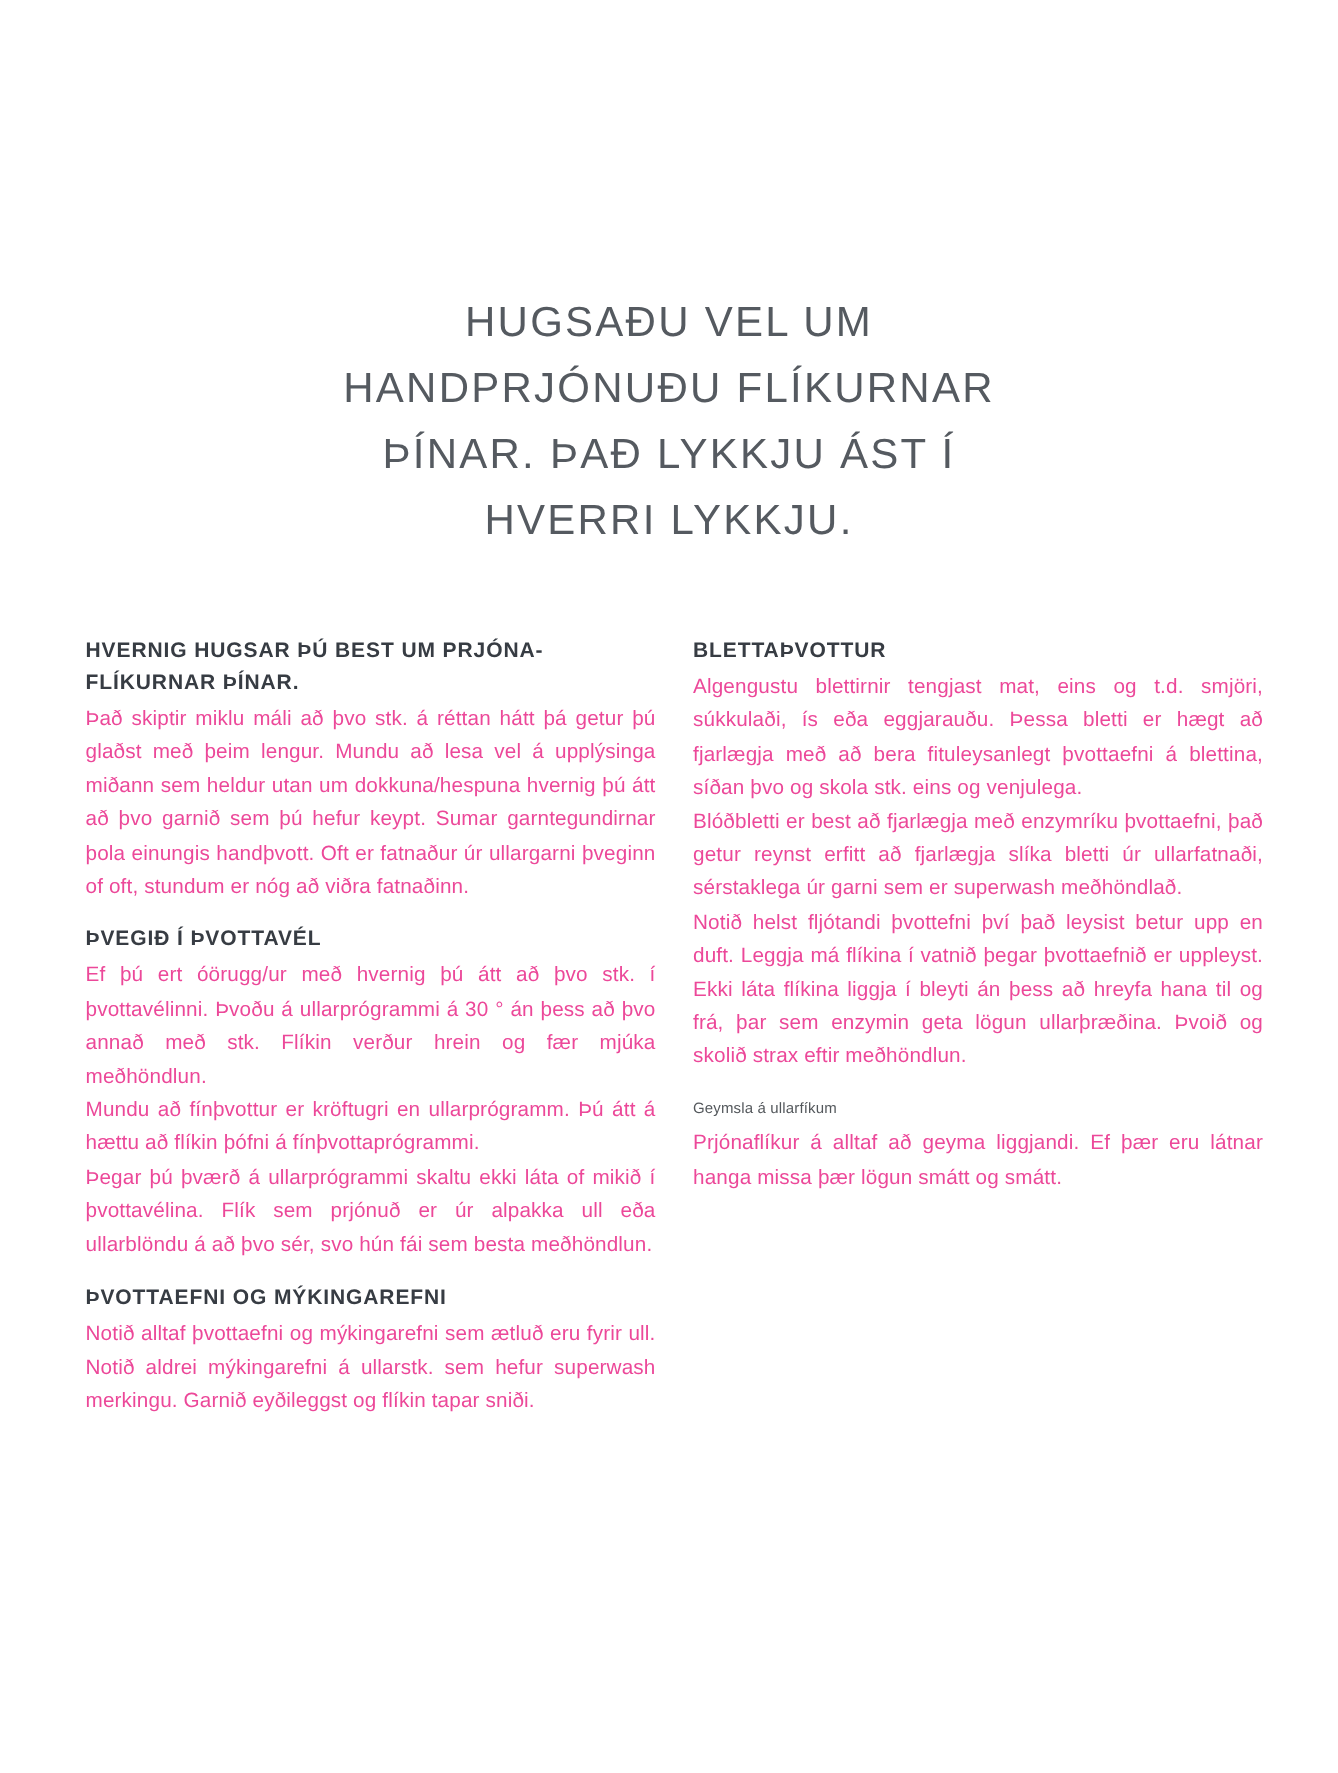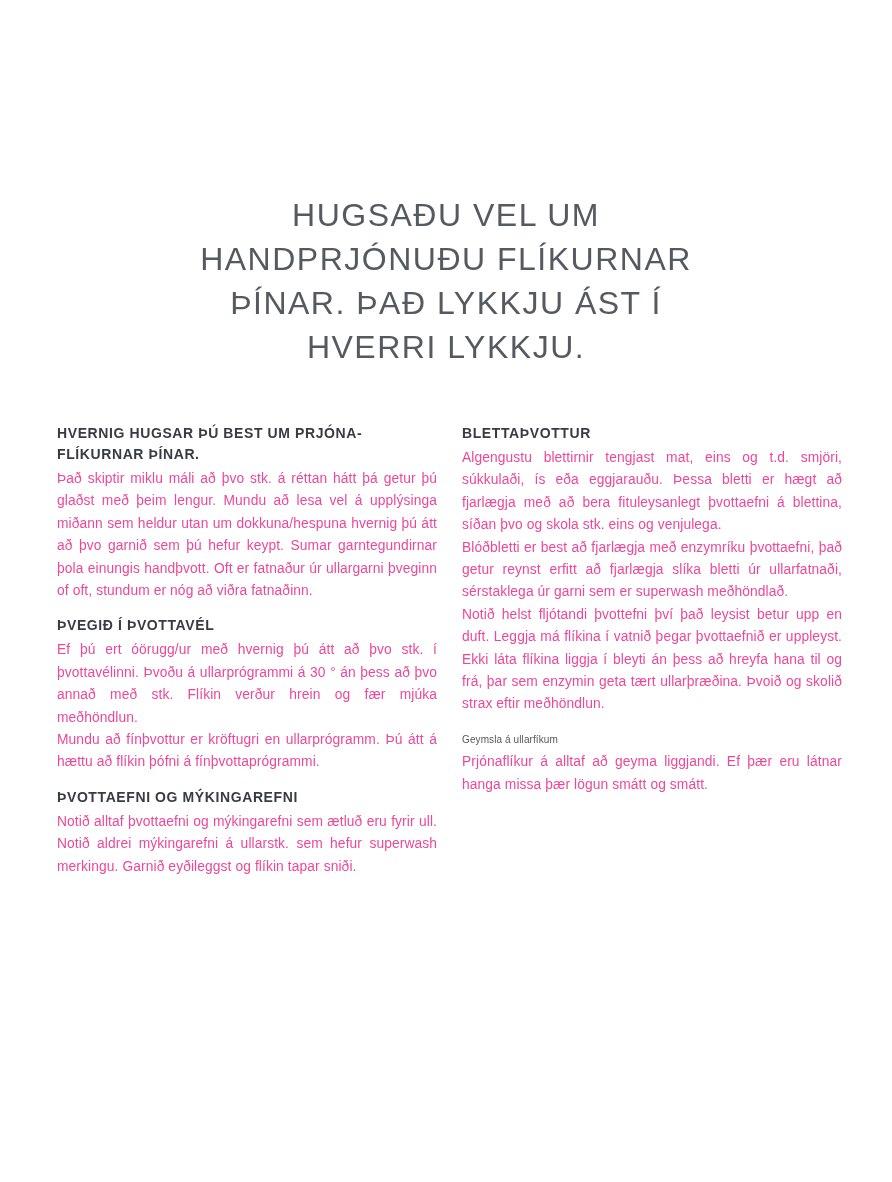--- a/index.html
+++ b/index.html
@@ -13,21 +13,21 @@
   .page {
     position: relative;
     width: 892px;
     height: 1182px;
     background: #ffffff;
   }
   .main-title {
     margin-top: 193px;
     text-align: center;
     color: #555a60;
-    font-size: 32px;
+    font-size: 28px;
     font-weight: 400;
     letter-spacing: 1.5px;
     line-height: 44px;
   }
   .columns {
     display: flex;
     margin-top: 54px;
     padding-left: 57px;
     padding-right: 50px;
     gap: 25px;
@@ -80,36 +80,37 @@
 
       <div class="section">
         <div class="section-heading">HVERNIG HUGSAR ÞÚ BEST UM PRJÓNA-FLÍKURNAR ÞÍNAR.</div>
         <p class="para">Það skiptir miklu máli að þvo stk. á réttan hátt þá getur þú glaðst með þeim lengur. Mundu að lesa vel á upplýsinga miðann sem heldur utan um dokkuna/hespuna hvernig þú átt að þvo garnið sem þú hefur keypt. Sumar garntegundirnar þola einungis handþvott. Oft er fatnaður úr ullargarni þveginn of oft, stundum er nóg að viðra fatnaðinn.</p>
       </div>
 
       <div class="section">
         <div class="section-heading">ÞVEGIÐ Í ÞVOTTAVÉL</div>
         <p class="para">Ef þú ert óörugg/ur með hvernig þú átt að þvo stk. í þvottavélinni. Þvoðu á ullarprógrammi á 30 ° án þess að þvo annað með stk. Flíkin verður hrein og fær mjúka meðhöndlun.</p>
         <p class="para">Mundu að fínþvottur er kröftugri en ullarprógramm. Þú átt á hættu að flíkin þófni á fínþvottaprógrammi.</p>
+        <p class="para">Þegar þú þværð á ullarprógrammi skaltu ekki láta of mikið í þvottavélina. Flík sem prjónuð er úr alpakka ull eða ullarblöndu á að þvo sér, svo hún fái sem besta meðhöndlun.</p>
       </div>
 
       <div class="section">
         <div class="section-heading">ÞVOTTAEFNI OG MÝKINGAREFNI</div>
         <p class="para">Notið alltaf þvottaefni og mýkingarefni sem ætluð eru fyrir ull. Notið aldrei mýkingarefni á ullarstk. sem hefur superwash merkingu. Garnið eyðileggst og flíkin tapar sniði.</p>
       </div>
 
     </div>
 
     <div class="col">
 
       <div class="section">
         <div class="section-heading">BLETTAÞVOTTUR</div>
         <p class="para">Algengustu blettirnir tengjast mat, eins og t.d. smjöri, súkkulaði, ís eða eggjarauðu. Þessa bletti er hægt að fjarlægja með að bera fituleysanlegt þvottaefni á blettina, síðan þvo og skola stk. eins og venjulega.</p>
         <p class="para">Blóðbletti er best að fjarlægja með enzymríku þvottaefni, það getur reynst erfitt að fjarlægja slíka bletti úr ullarfatnaði, sérstaklega úr garni sem er superwash meðhöndlað.</p>
-        <p class="para">Notið helst fljótandi þvottefni því það leysist betur upp en duft. Leggja má flíkina í vatnið þegar þvottaefnið er uppleyst. Ekki láta flíkina liggja í bleyti án þess að hreyfa hana til og frá, þar sem enzymin geta tært ullarþræðina. Þvoið og skolið strax eftir meðhöndlun.</p>
+        <p class="para">Notið helst fljótandi þvottefni því það leysist betur upp en duft. Leggja má flíkina í vatnið þegar þvottaefnið er uppleyst. Ekki láta flíkina liggja í bleyti án þess að hreyfa hana til og frá, þar sem enzymin geta lögun ullarþræðina. Þvoið og skolið strax eftir meðhöndlun.</p>
       </div>
 
       <div class="section">
         <div class="subheading-regular">Geymsla á ullarfíkum</div>
         <p class="para">Prjónaflíkur á alltaf að geyma liggjandi. Ef þær eru látnar hanga missa þær lögun smátt og smátt.</p>
       </div>
 
     </div>
 
   </div>

